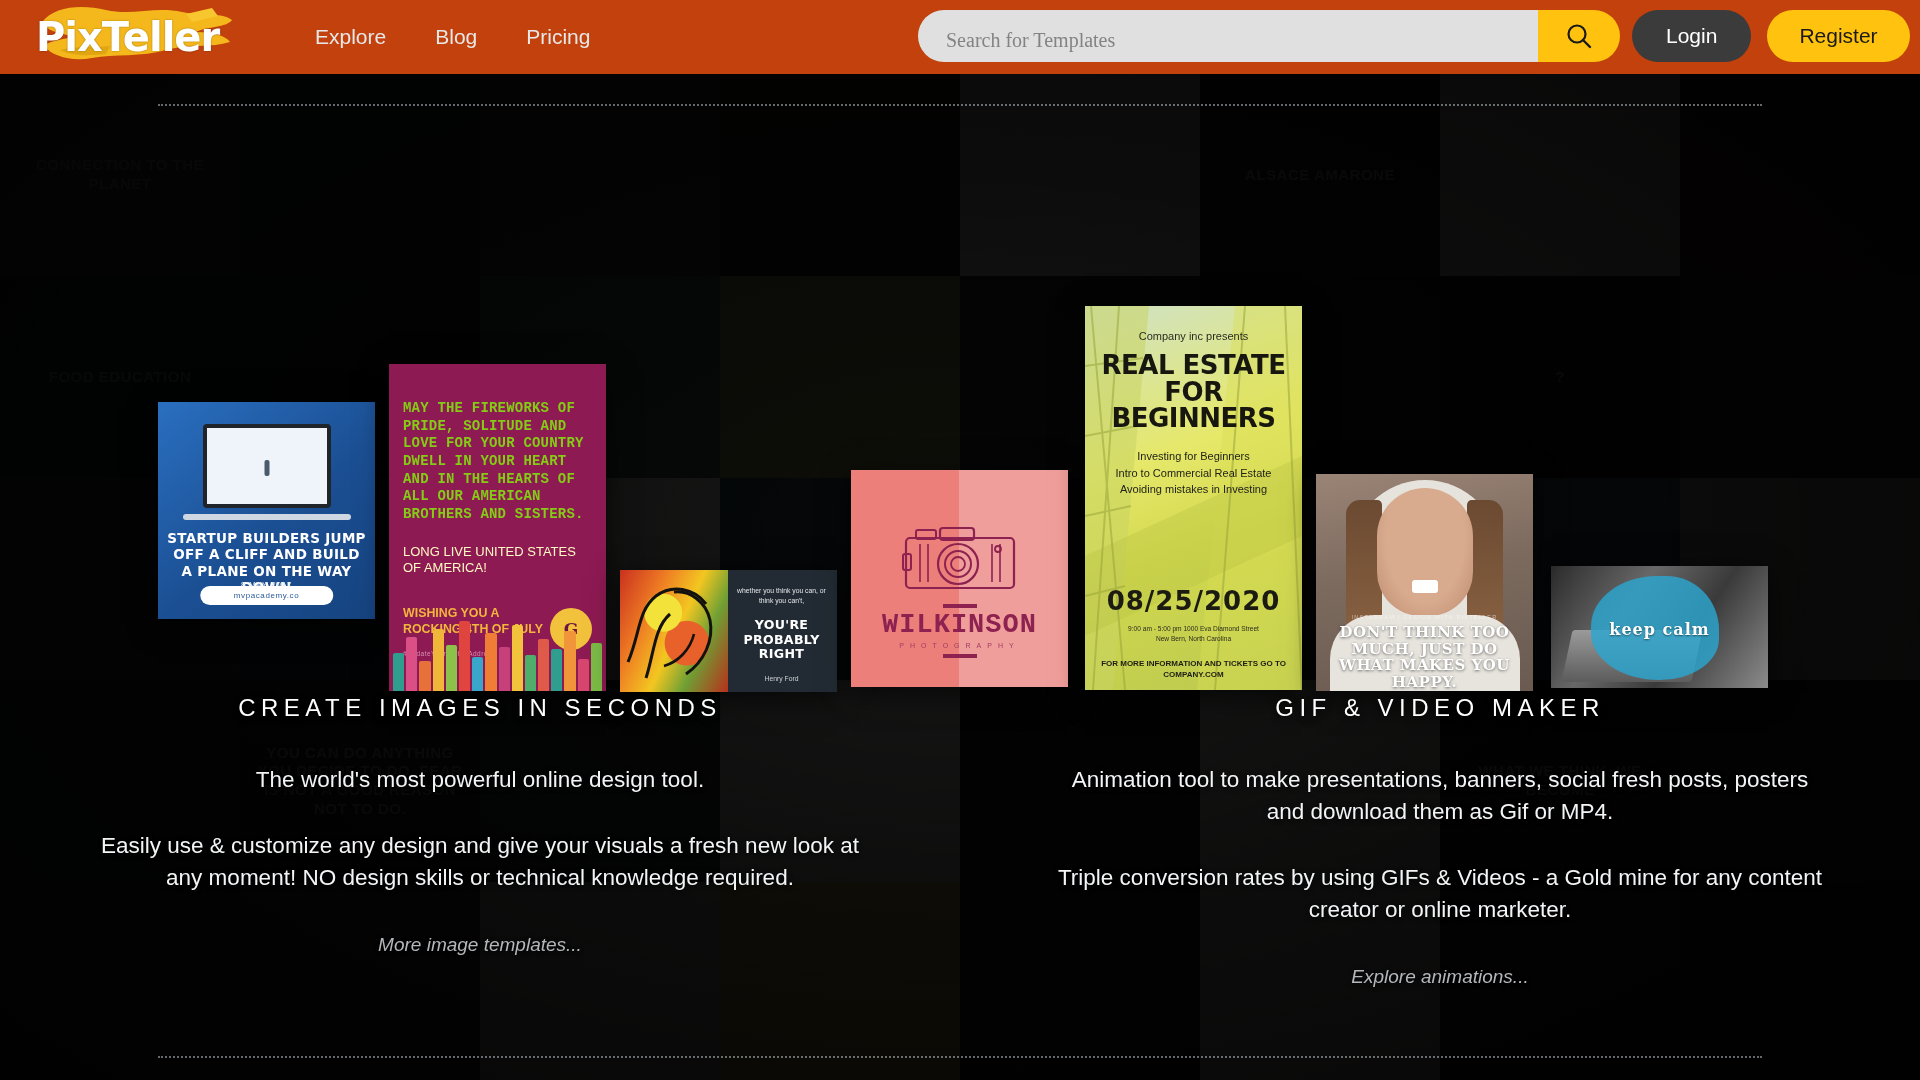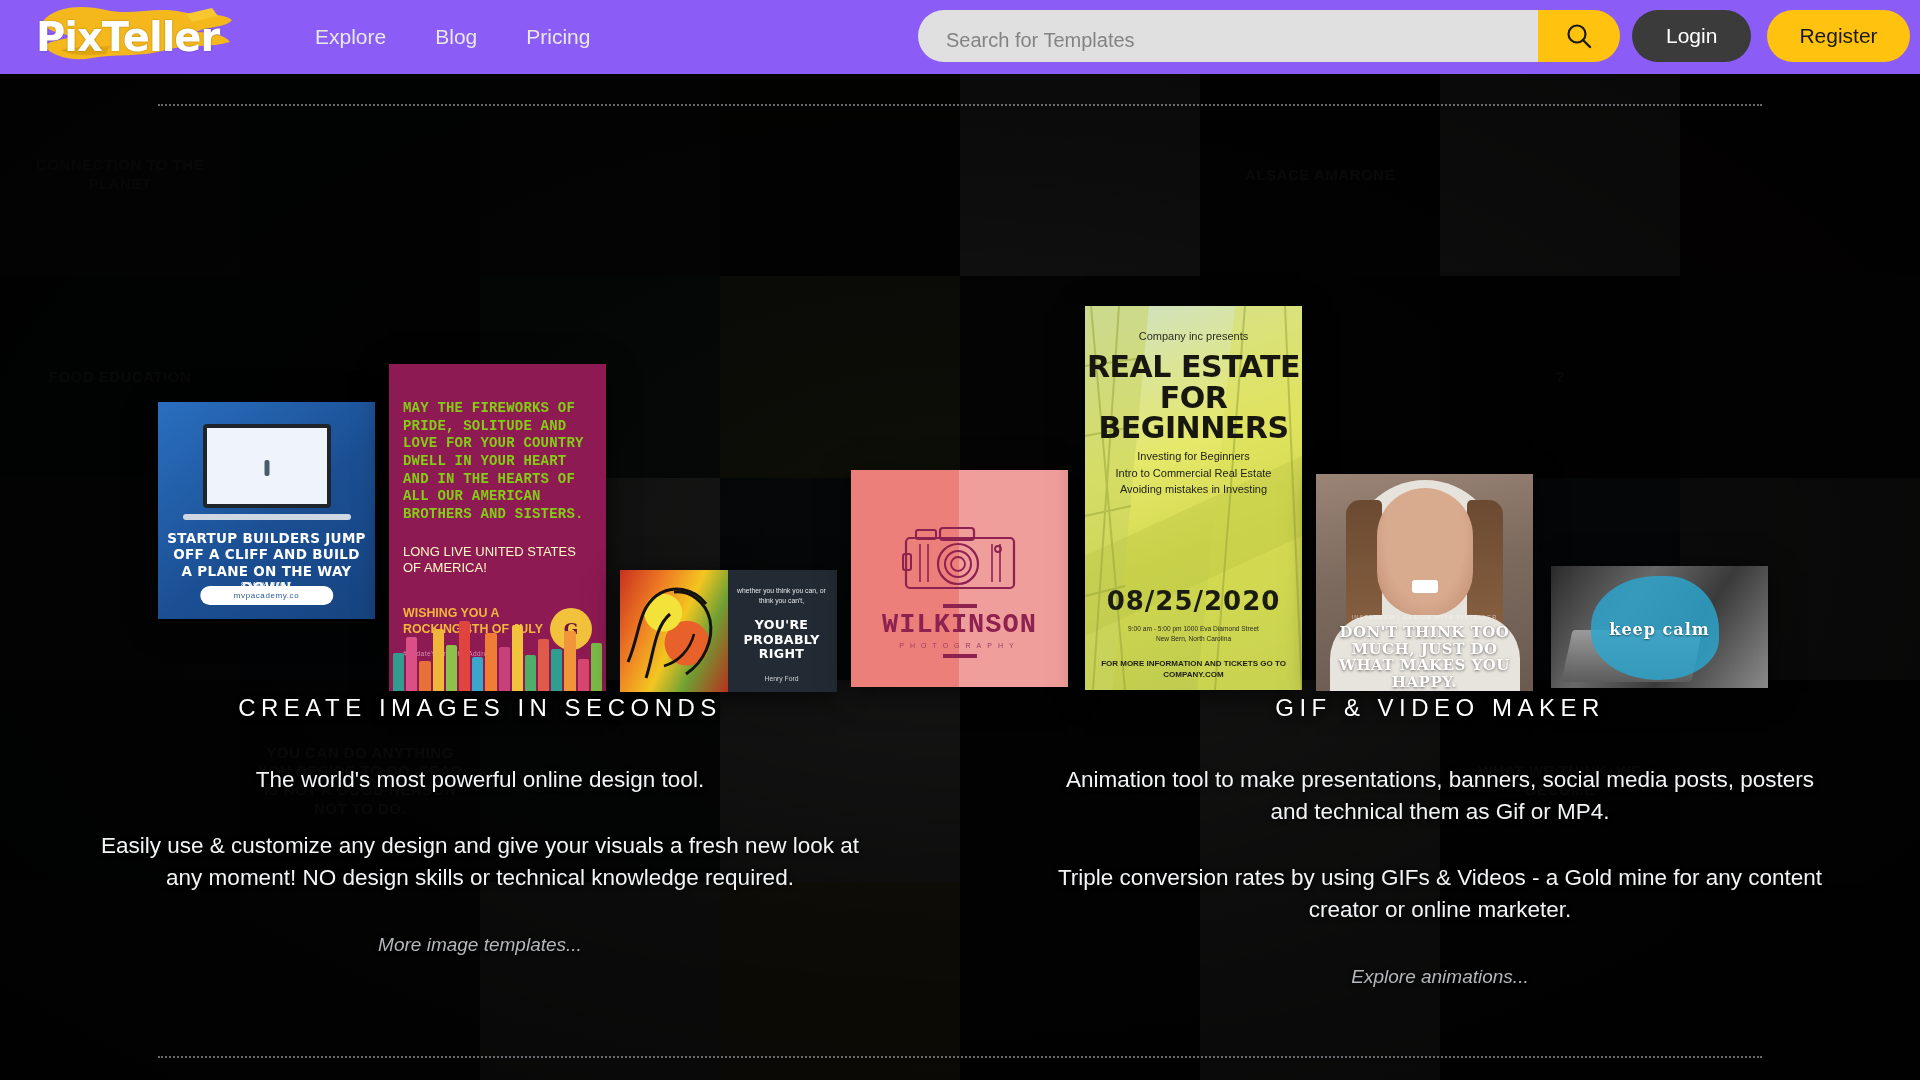--- a/index.html
+++ b/index.html
@@ -7,21 +7,21 @@
     width: 1920px; height: 1080px;
     background: #111111;
     font-family: "Liberation Sans", sans-serif;
     overflow: hidden;
   }
 
   
   .header {
     position: absolute; top: 0; left: 0;
     width: 1920px; height: 74px;
-    background: #8b5cf6;
+    background: #c2410c;
     display: flex; align-items: center;
     z-index: 50;
   }
   .logo-wrap {
     position: relative;
     width: 215px; height: 74px;
     margin-left: 28px;
     display: flex; align-items: center; justify-content: flex-start;
     flex: none;
   }
@@ -60,21 +60,21 @@
     border-radius: 26px;
     overflow: hidden;
   }
   .search-input {
     width: 620px; height: 60px;
     border: none; outline: none;
     background: #e0e0e0;
     font-size: 20px;
     color: #444;
     padding: 10px 28px;
-    font-family: Liberation Sans, sans-serif;
+    font-family: Liberation Serif, serif;
   }
   .search-input::placeholder { color: #838383; }
   .search-btn {
     width: 82px; height: 52px;
     background: #ffc20e;
     border: none; cursor: pointer;
     display: flex; align-items: center; justify-content: center;
     padding: 0;
   }
 
@@ -223,21 +223,21 @@
   .c4 .bar.b1 { top:134px; }
   .c4 .bar.b2 { top:184px; }
 
   
   .c5 { left: 1085px; top: 232px; width: 217px; height: 384px;
         background: linear-gradient(160deg,#cfe2c8 0%,#e6e86a 38%,#d3d94f 60%,#b9c84e 100%); }
   .c5 .beams { position:absolute; inset:0; }
   .c5 .c5p { position:absolute; left:0; right:0; top:24px; text-align:center;
         color:#2b2b20; font-size:11px; }
   .c5 .c5t { position:absolute; left:0; right:0; top:46px; text-align:center;
-        color:#17170f; font-size:30px; font-weight:bold; line-height:1.02; letter-spacing:-.5px;
+        color:#17170f; font-size:26px; font-weight:bold; line-height:1.02; letter-spacing:-.5px;
         font-family:"DejaVu Sans",sans-serif; }
   .c5 .c5sub { position:absolute; left:0; right:0; top:142px; text-align:center;
         color:#23231a; font-size:11px; line-height:1.52; }
   .c5 .c5d { position:absolute; left:0; right:0; top:280px; text-align:center;
         color:#1b1b12; font-size:26px; font-weight:bold; letter-spacing:1px;
         font-family:"DejaVu Sans",sans-serif; }
   .c5 .c5addr { position:absolute; left:10px; right:10px; top:318px; text-align:center;
         color:#2c2c20; font-size:6.6px; line-height:1.5; }
   .c5 .c5foot { position:absolute; left:6px; right:6px; bottom:10px; text-align:center;
         color:#1d1d14; font-size:8px; font-weight:bold; line-height:1.3; }
@@ -535,18 +535,18 @@
 
   <div class="cols">
     <div class="col">
       <div class="col-title">CREATE IMAGES IN SECONDS</div>
       <div class="col-lead">The world's most powerful online design tool.</div>
       <div class="col-body">Easily use &amp; customize any design and give your visuals a fresh new look at any moment! NO design skills or technical knowledge required.</div>
       <a class="col-link">More image templates...</a>
     </div>
     <div class="col">
       <div class="col-title">GIF &amp; VIDEO MAKER</div>
-      <div class="col-lead">Animation tool to make presentations, banners, social media posts, posters and technical them as Gif or MP4.</div>
+      <div class="col-lead">Animation tool to make presentations, banners, social fresh posts, posters and download them as Gif or MP4.</div>
       <div class="col-body">Triple conversion rates by using GIFs &amp; Videos - a Gold mine for any content creator or online marketer.</div>
       <a class="col-link">Explore animations...</a>
     </div>
   </div>
 </div>
 
 </body></html>

